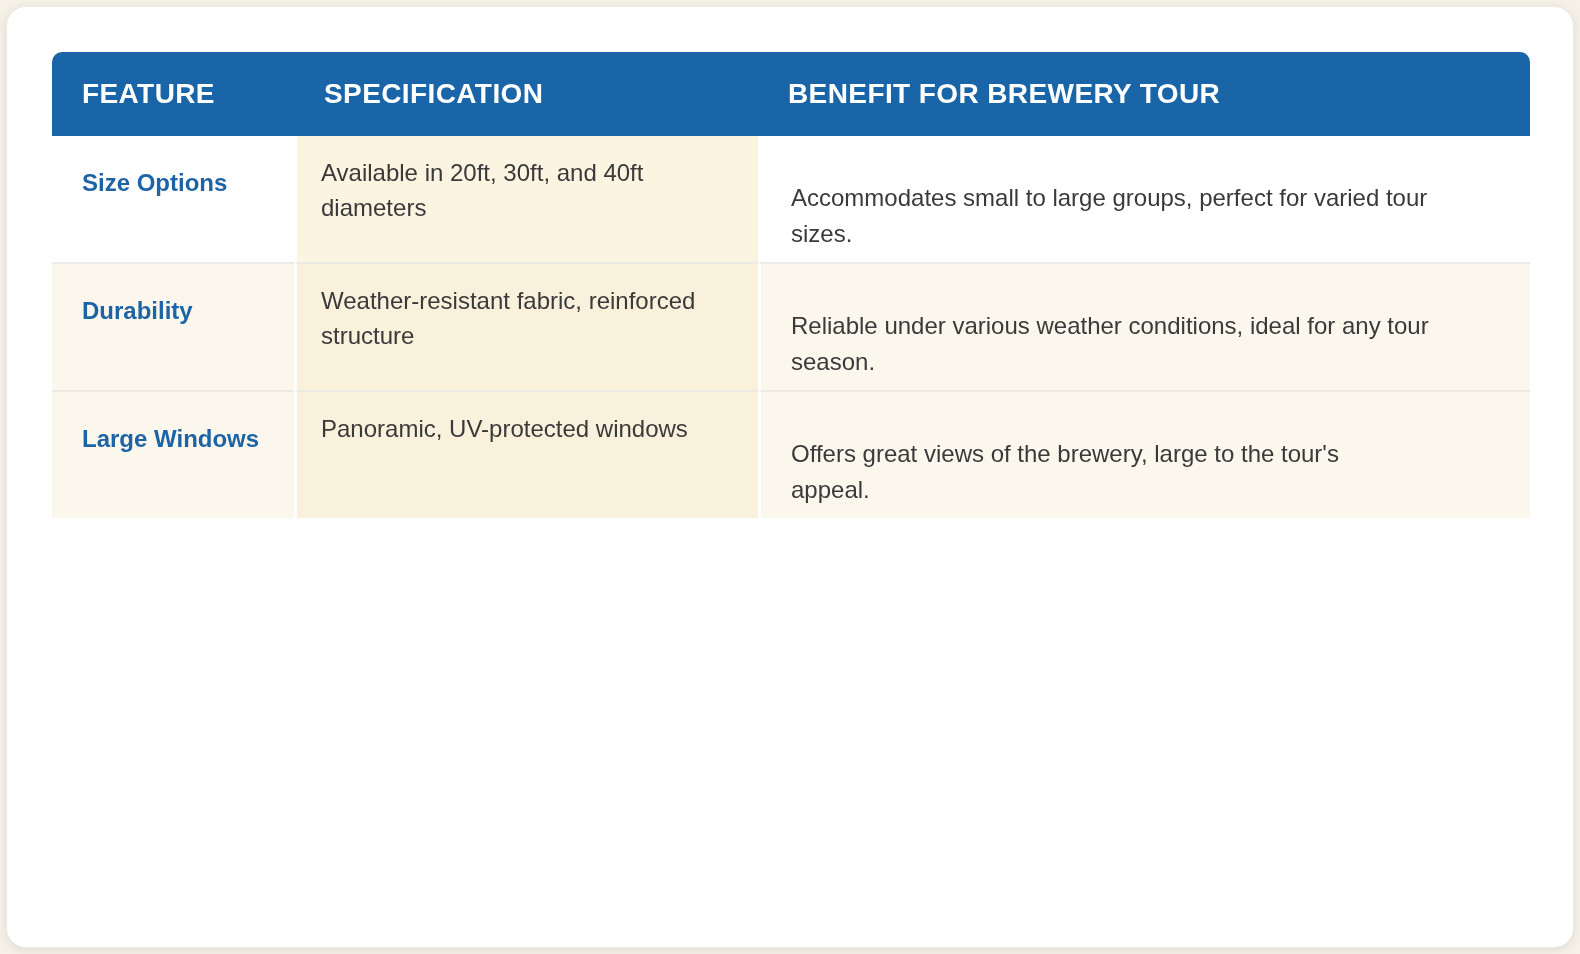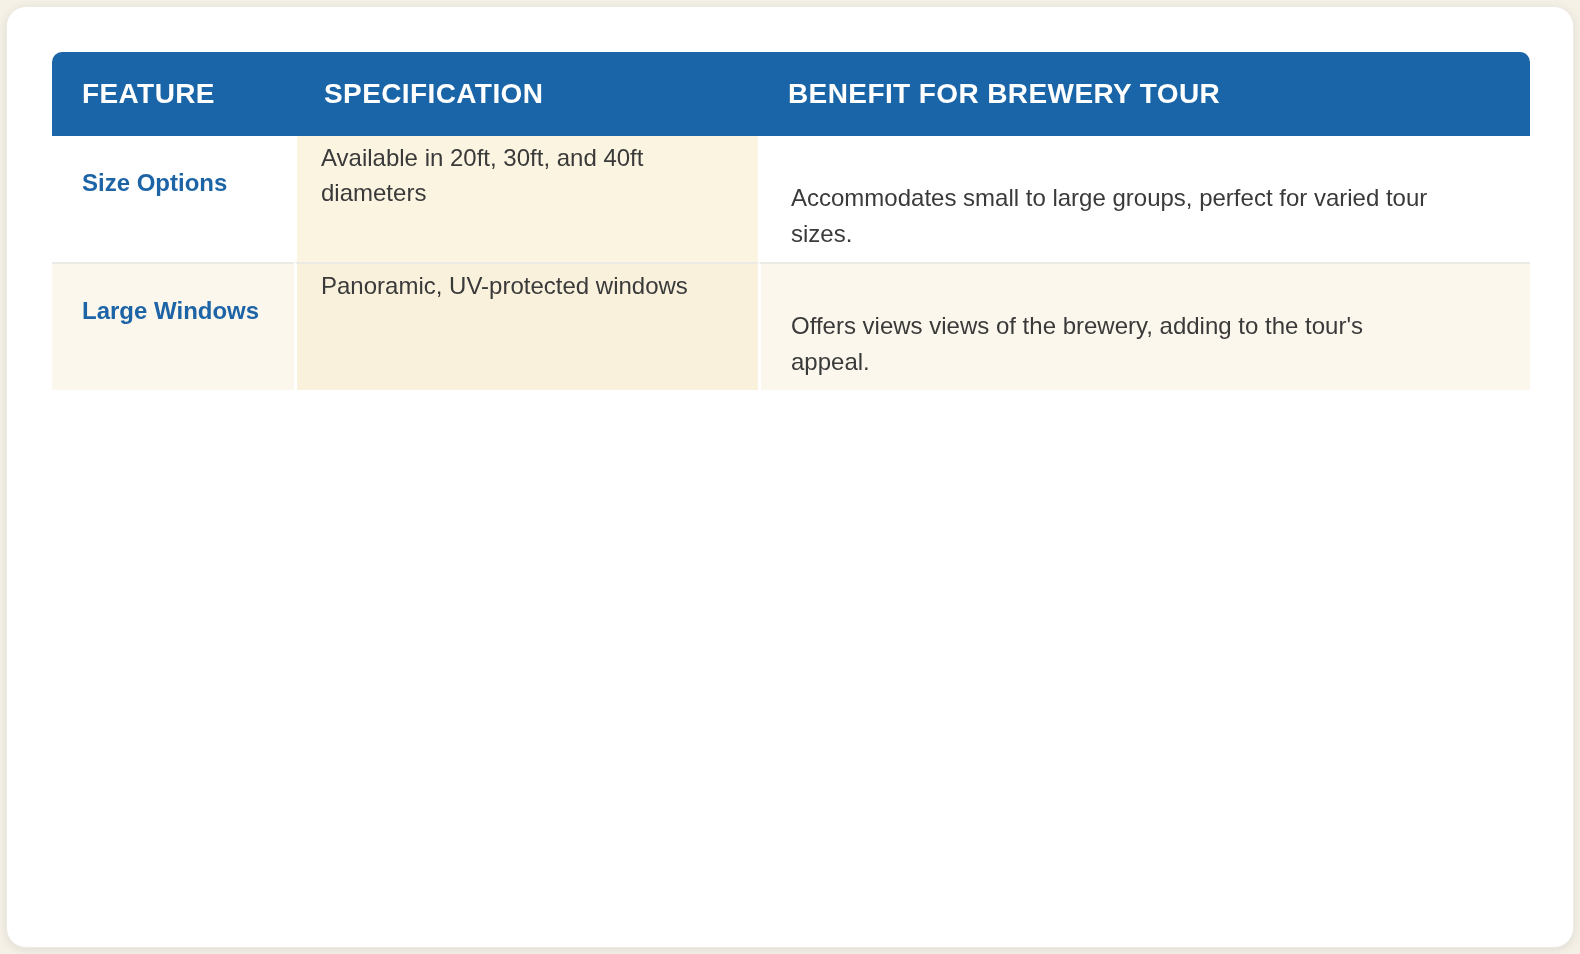--- a/index.html
+++ b/index.html
@@ -54,21 +54,21 @@
     color:var(--body-text);
     white-space:pre-line;
   }
   tbody tr:not(:first-child) td{border-top:2px solid var(--row-divider)}
   .cell-feature{
     padding:28px 18px 10px 30px;
     color:var(--feature-link);font-weight:700;
     line-height:38px;
   }
   .cell-spec{
-    padding:4px 4px 10px 24px;
+    padding:19px 4px 10px 24px;
     background:var(--spec-cell-bg);
     line-height:35px;
     border-left:3px solid #ffffff;
   }
   .cell-benefit{
     padding:44px 20px 10px 30px;
     border-left:3px solid #ffffff;
   }
   tr.alt .cell-feature,
   tr.alt .cell-benefit{background:var(--alt-row-bg)}
@@ -93,20 +93,27 @@
     </thead>
     <tbody id="table-body">
         <tr>
     <td class="cell-feature">Size Options</td>
     <td class="cell-spec">Available in 20ft, 30ft, and 40ft
 diameters</td>
     <td class="cell-benefit">Accommodates small to large groups, perfect for varied tour
 sizes.</td>
   </tr>
         <tr class="alt">
+    <td class="cell-feature">Durability</td>
+    <td class="cell-spec">Weather-resistant fabric, reinforced
+structure</td>
+    <td class="cell-benefit">Reliable under various weather conditions, ideal for any tour
+season.</td>
+  </tr>
+        <tr class="alt">
     <td class="cell-feature">Large Windows</td>
     <td class="cell-spec">Panoramic, UV-protected windows</td>
-    <td class="cell-benefit">Offers views views of the brewery, adding to the tour's
+    <td class="cell-benefit">Offers great views of the brewery, large to the tour's
 appeal.</td>
   </tr>
       </tbody>
   </table>
 </div>
 
 </body></html>

